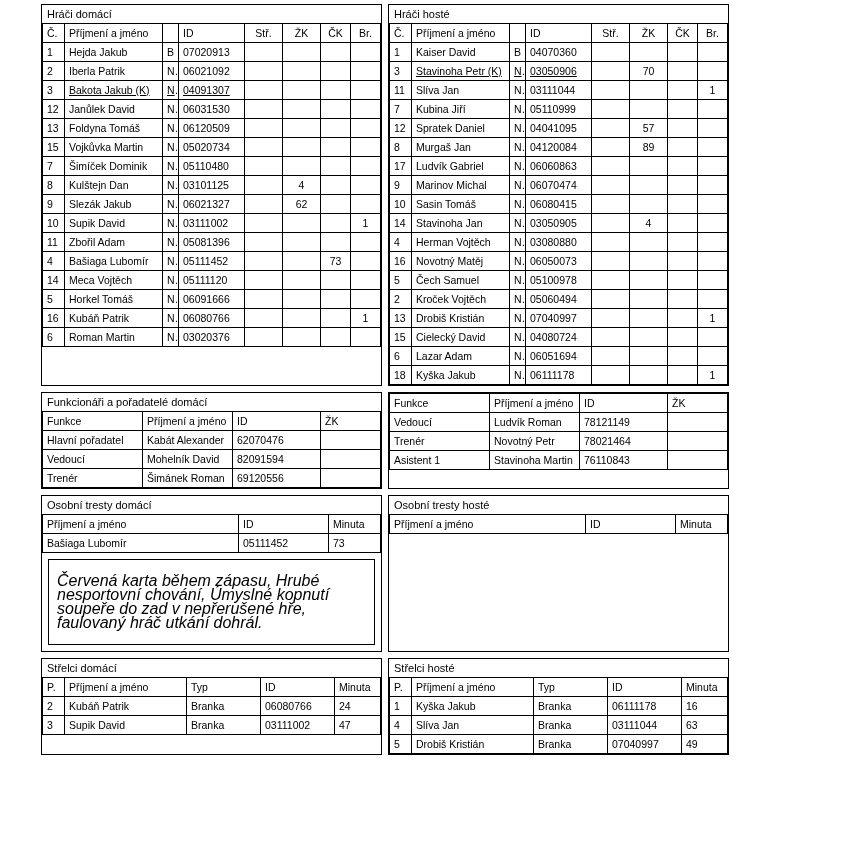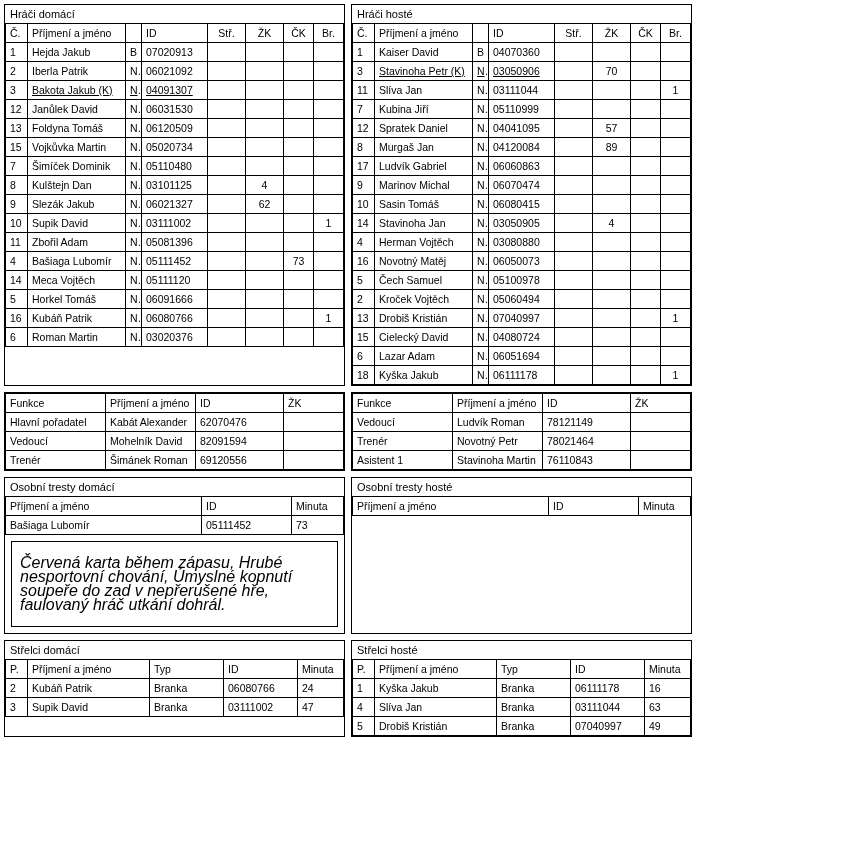--- a/index.html
+++ b/index.html
@@ -13,20 +13,21 @@
     font-family: "Liberation Sans", sans-serif;
     font-size: 11px;
     color: #000000;
   }
   .page {
     position: relative;
     width: 696px;
     height: 852px;
     box-sizing: border-box;
     padding: 4px 4px;
+    margin-left: 37px;
   }
   .row2 {
     display: flex;
     gap: 6px;
     margin-bottom: 6px;
   }
   .panel {
     border: 1px solid #000000;
     background: #ffffff;
     box-sizing: border-box;
@@ -508,20 +509,21 @@
               <td class="c"></td>
               <td class="c">1</td>
             </tr>
           </tbody>
       </table>
     </div>
   </div>
 
   <div class="row2">
     <div class="panel">
+      <div class="panel-title">Funkcionáři a pořadatelé domácí</div>
       <table class="grid officials">
         <colgroup>
             <col class="cFunkce">
             <col class="cName">
             <col class="cId">
             <col class="cZk">
           </colgroup>
         <thead>
           <tr>
             <th>Funkce</th>

